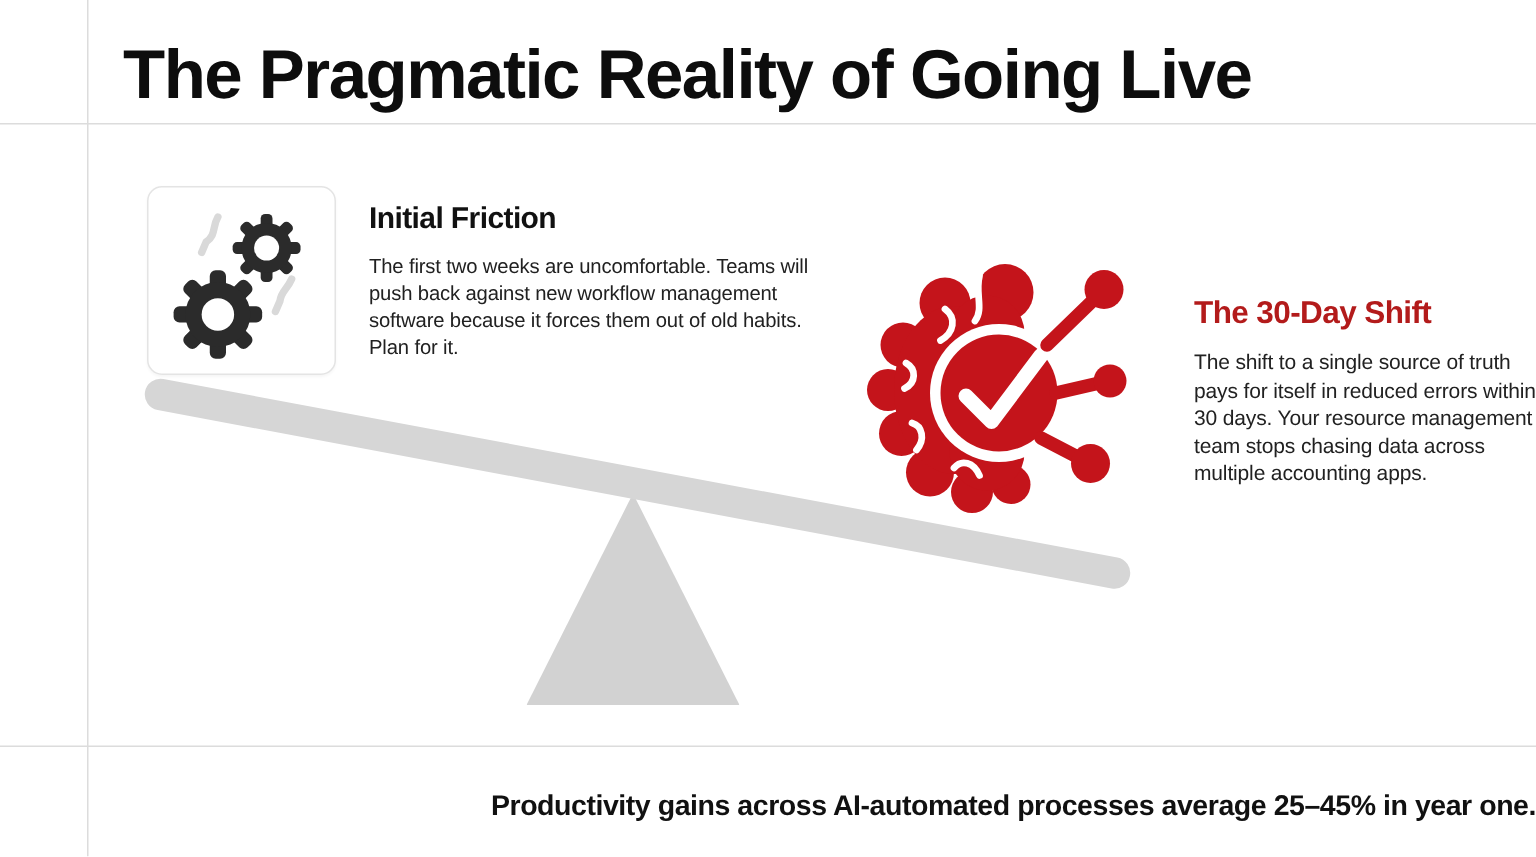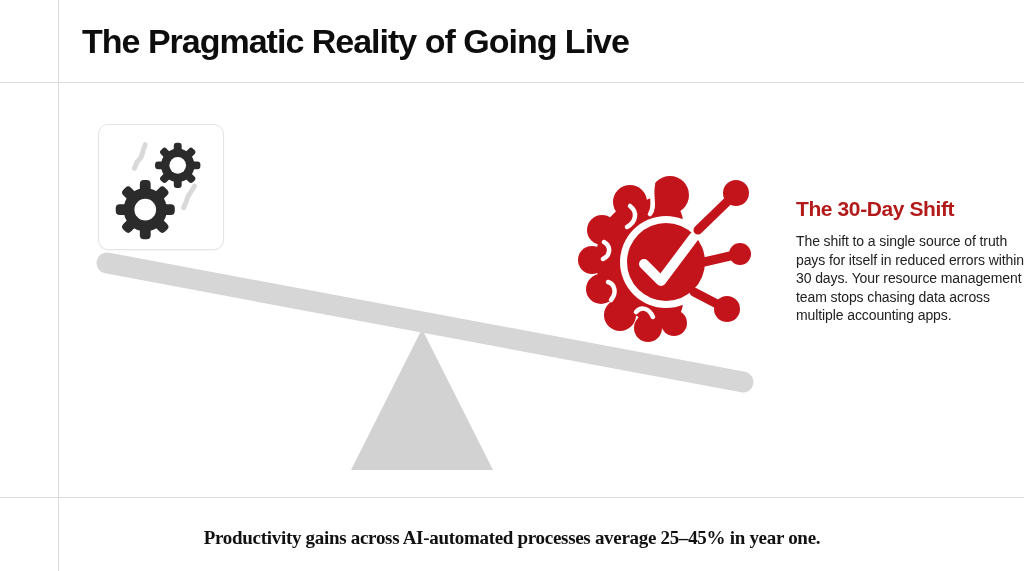--- a/index.html
+++ b/index.html
@@ -17,21 +17,21 @@
     position: absolute; left: 58px; top: 0; width: 1px; height: 571px;
     background: #dcdcdc;
   }
   .hline { position: absolute; left: 0; width: 1024px; height: 1px; background: #dcdcdc; }
   .hline.top { top: 82px; }
   .hline.bottom { top: 497px; }
 
   
   .title {
     position: absolute; left: 82px; top: 22px;
-    font-size: 34px; font-weight: bold; color: #0d0d0d;
+    font-size: 46px; font-weight: bold; color: #0d0d0d;
     letter-spacing: -1px;
   }
 
   
   .gear-card {
     position: absolute; left: 98px; top: 124px; width: 126px; height: 126px;
     background: #ffffff;
     border: 1px solid #e4e4e4;
     border-radius: 10px;
     box-shadow: 0 1px 2px rgba(0,0,0,0.04);
@@ -70,24 +70,23 @@
     font-size: 21px; font-weight: bold; color: #b31b1b; letter-spacing: -0.4px;
   }
   .shift-body {
     margin-top: 11px; font-size: 14px; line-height: 1.33; color: #212121;
     letter-spacing: -0.1px;
   }
 
   
   .footer {
     position: absolute; left: 0; top: 527px; width: 1024px;
-    text-align: center;
+    text-align: right;
     font-size: 19px; font-weight: bold; color: #111111;
     letter-spacing: -0.3px;
-    font-family: Liberation Serif, serif;
   }
 </style>
 </head>
 <body>
 
 <div class="stage">
 
   <div class="vline"></div>
   <div class="hline top"></div>
   <div class="hline bottom"></div>
@@ -115,20 +114,24 @@
           <rect x="41.5" y="56" width="11" height="60" rx="4" transform="rotate(45 47 86)"></rect>
           <rect x="41.5" y="56" width="11" height="60" rx="4" transform="rotate(90 47 86)"></rect>
           <rect x="41.5" y="56" width="11" height="60" rx="4" transform="rotate(135 47 86)"></rect>
           <circle cx="47" cy="86" r="22"></circle>
         </g>
         <circle cx="47" cy="86" r="11" fill="#ffffff"></circle>
       </svg>
     </span>
   </div>
 
+  <div class="friction-block">
+    <div class="friction-heading">Initial Friction</div>
+    <div class="friction-body">The first two weeks are uncomfortable. Teams will push back against new workflow management software because it forces them out of old habits. Plan for it.</div>
+  </div>
 
   <div class="fulcrum"></div>
   <div class="beam"></div>
 
   <div class="brain-icon">
     <svg viewBox="0 0 180 180" aria-hidden="true">
 
       <g fill="#c4141b">
         <circle cx="52" cy="30" r="17"></circle>
         <circle cx="92" cy="23" r="19"></circle>

